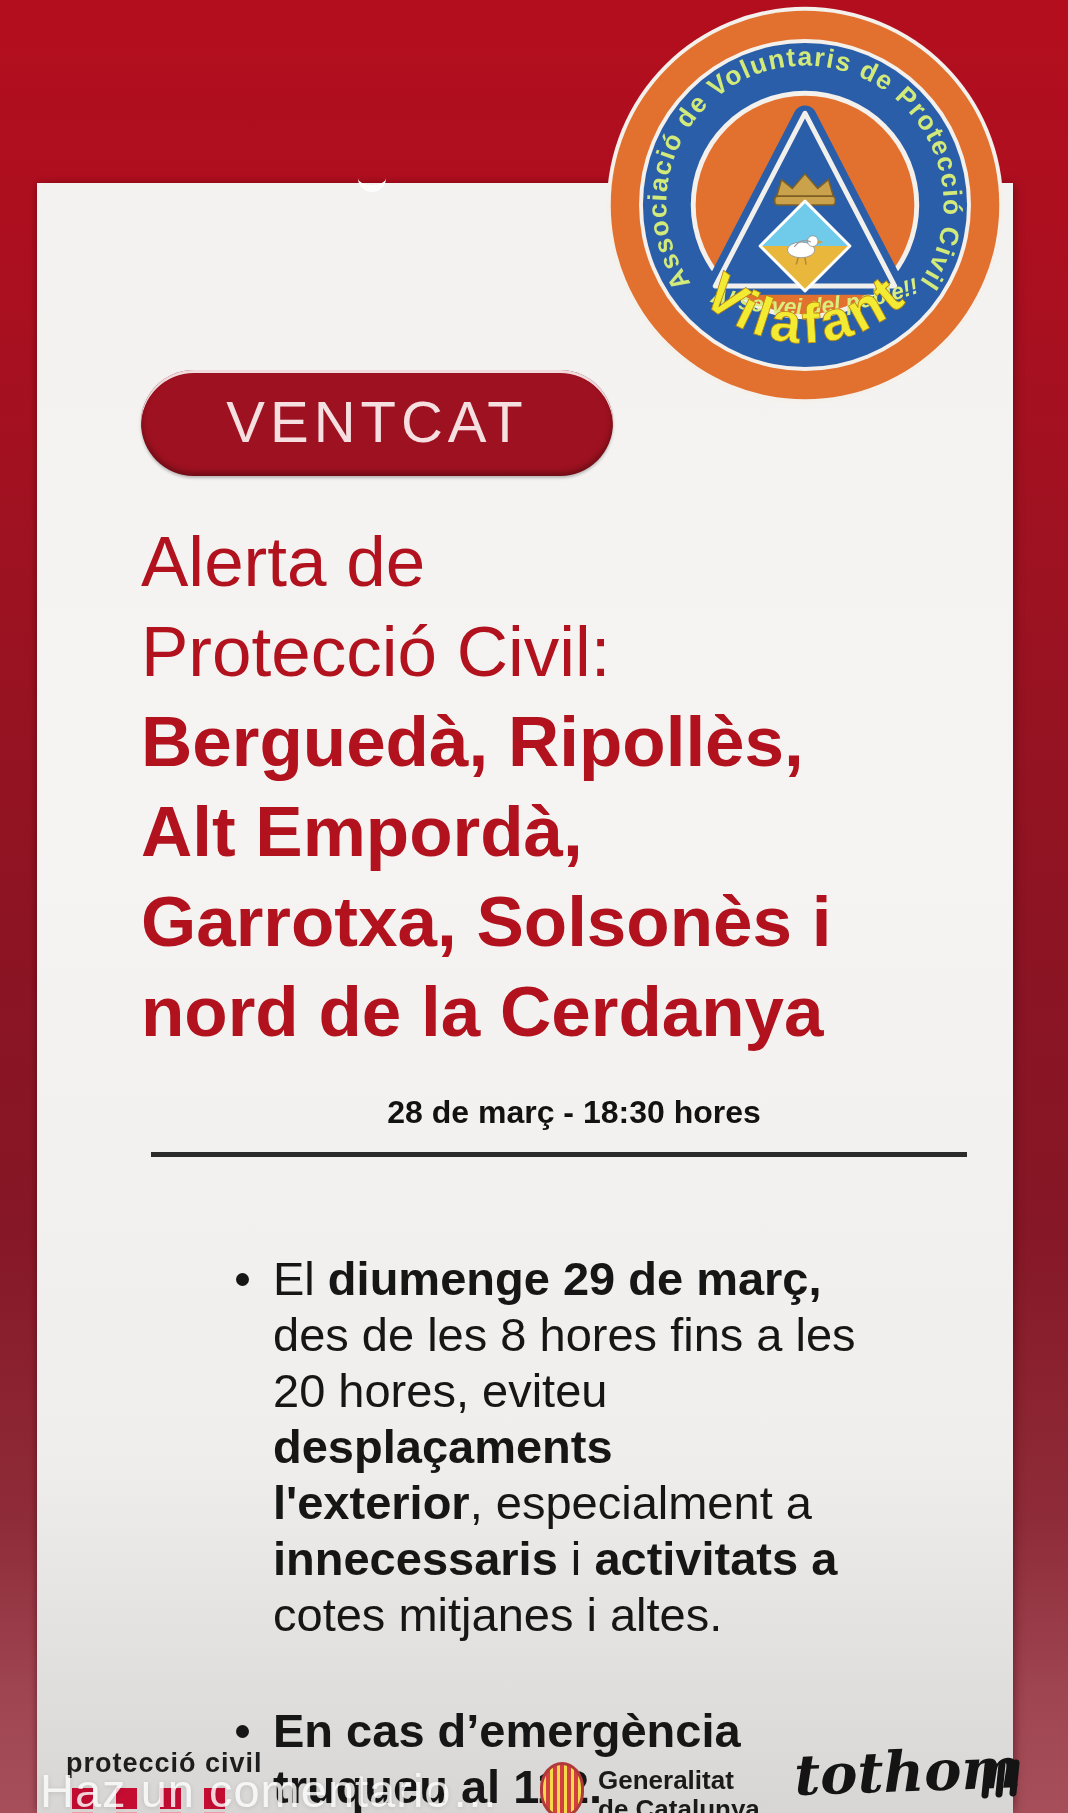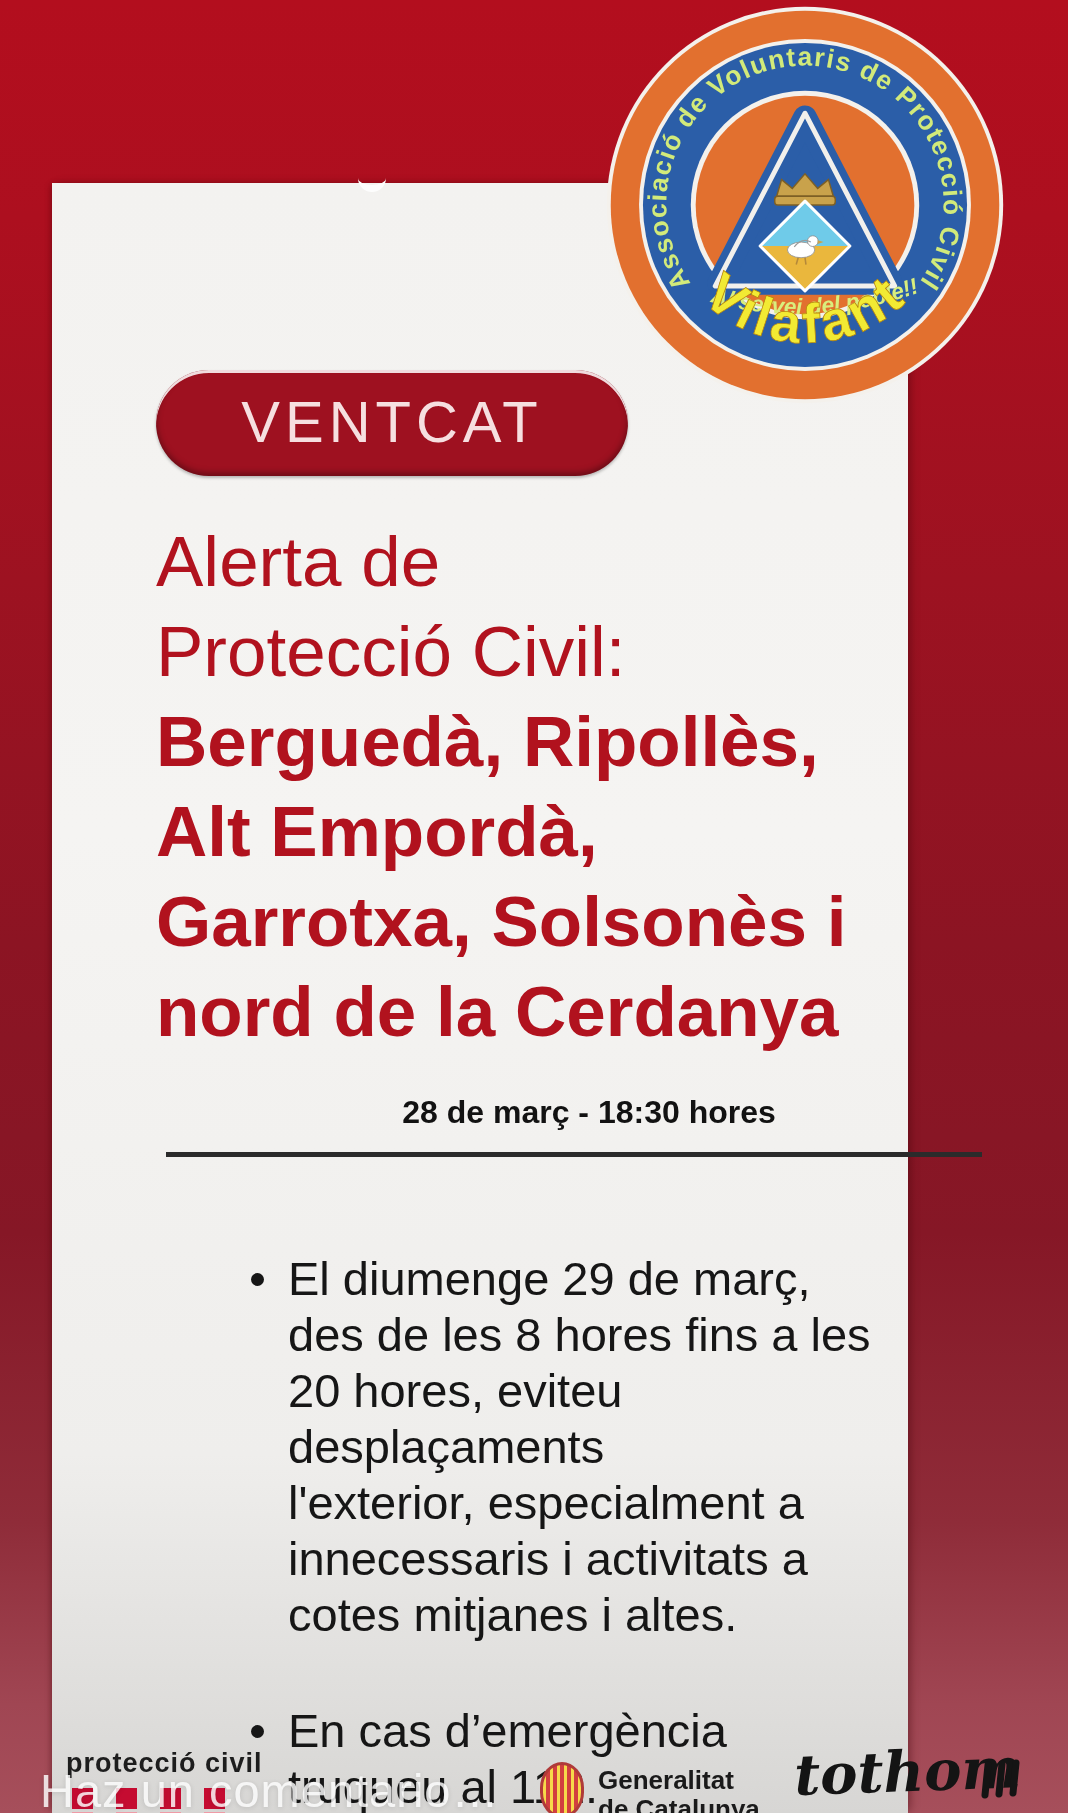--- a/index.html
+++ b/index.html
@@ -3,21 +3,21 @@
 <meta charset="utf-8">
 <style>
   html,body{margin:0;padding:0;background:#000;}
   #page{
     position:relative;width:1068px;height:1813px;overflow:hidden;
     font-family:"Liberation Sans","DejaVu Sans",sans-serif;
     background:linear-gradient(180deg,#b30e1e 0%,#ad0f1f 12%,#9d1221 32%,#8c1423 52%,#861726 68%,#8f2c39 84%,#a04653 94%,#a64f5b 100%);
   }
   
   #card{
-    position:absolute;left:52px;top:183px;width:856px;height:1630px;
+    position:absolute;left:37px;top:183px;width:976px;height:1630px;
     background:linear-gradient(180deg,#f3f2f0 0%,#f5f4f2 40%,#efeeec 78%,#e2e1df 90%,#d7d6d4 100%);
     box-shadow:4px 0 9px -2px rgba(60,0,8,.45), -3px 0 6px -2px rgba(60,0,8,.35);
   }
   #ventcat-pill{
     position:absolute;left:104px;top:187px;width:472px;height:106px;
     background:#9e1120;border-radius:53px;
     box-shadow:inset 0 3px 0 rgba(255,255,255,.85), inset 0 -3px 6px rgba(0,0,0,.35), 0 2px 3px rgba(0,0,0,.25);
     color:#f6dfe0;font-size:58px;line-height:104px;text-align:center;letter-spacing:5px;
   }
   #hidden-fragment{
@@ -30,21 +30,21 @@
     position:absolute;left:104px;top:911px;width:866px;text-align:center;
     color:#121212;font-size:32px;font-weight:700;
   }
   #divider{position:absolute;left:114px;top:969px;width:816px;height:5px;background:#2b2b2b;}
   #bullets{position:absolute;left:236px;top:1068px;color:#161616;font-size:47px;line-height:56px;}
   .bullet{position:relative;white-space:nowrap;}
   .bullet + .bullet{margin-top:60px;}
   .bullet .dot{
     position:absolute;left:-37px;top:22px;width:13px;height:13px;border-radius:50%;background:#161616;
   }
-  .bullet .b{font-weight:400;}
+  .bullet .b{font-weight:700;}
   
   #pc-logo{position:absolute;left:66px;top:1748px;z-index:3;}
   #pc-logo .wordmark{color:#1d1d1d;font-size:27px;font-weight:700;letter-spacing:1px;}
   .sq-row{display:flex;gap:23px;margin-left:6px;}
   .sq-row.r1{margin-top:9px;}
   .sq-row.r2{margin-top:3px;}
   .sq{width:21px;height:21px;}
   #gencat{position:absolute;left:540px;top:1762px;z-index:3;display:flex;gap:14px;}
   #gencat .shield{
     width:38px;height:50px;border:3px solid #b03a39;border-radius:50% / 46%;

